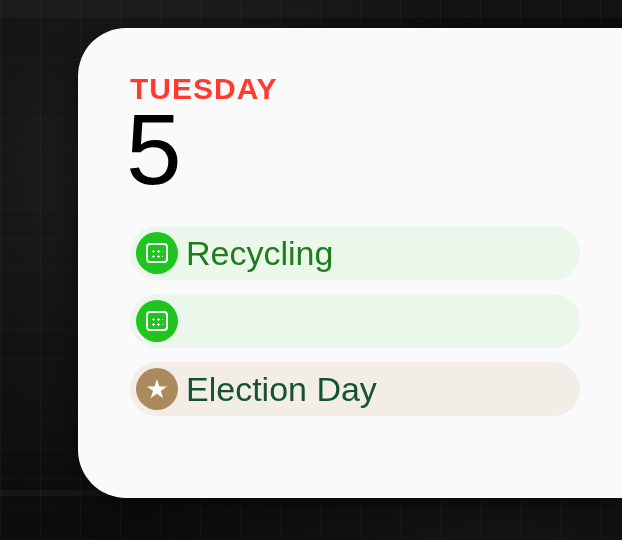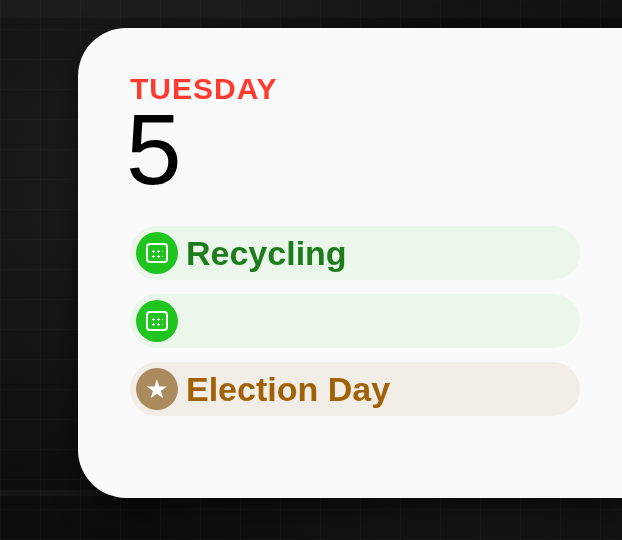--- a/index.html
+++ b/index.html
@@ -67,32 +67,32 @@
     width: 450px;
   }
   .event .icon {
     width: 42px; height: 42px;
     border-radius: 50%;
     display: flex; align-items: center; justify-content: center;
     flex: 0 0 42px;
   }
   .event .title {
     font-size: 34px;
-    font-weight: 700;
+    font-weight: 400;
     margin-left: 8px;
     white-space: nowrap;
   }
 
   .ev-green  { background: #eaf7ea; }
   .ev-green .icon { background: #1fc41f; }
   .ev-green .title { color: #1d7d1d; }
 
   .ev-brown  { background: #f2ede7; }
   .ev-brown .icon { background: #ab8b5e; }
-  .ev-brown .title { color: #a16207; }
+  .ev-brown .title { color: #14532d; }
 
   
   .cal-glyph {
     width: 22px; height: 20px;
     border: 2px solid #fff;
     border-radius: 4px;
     position: relative;
   }
   .cal-glyph::before {
     content:"";

